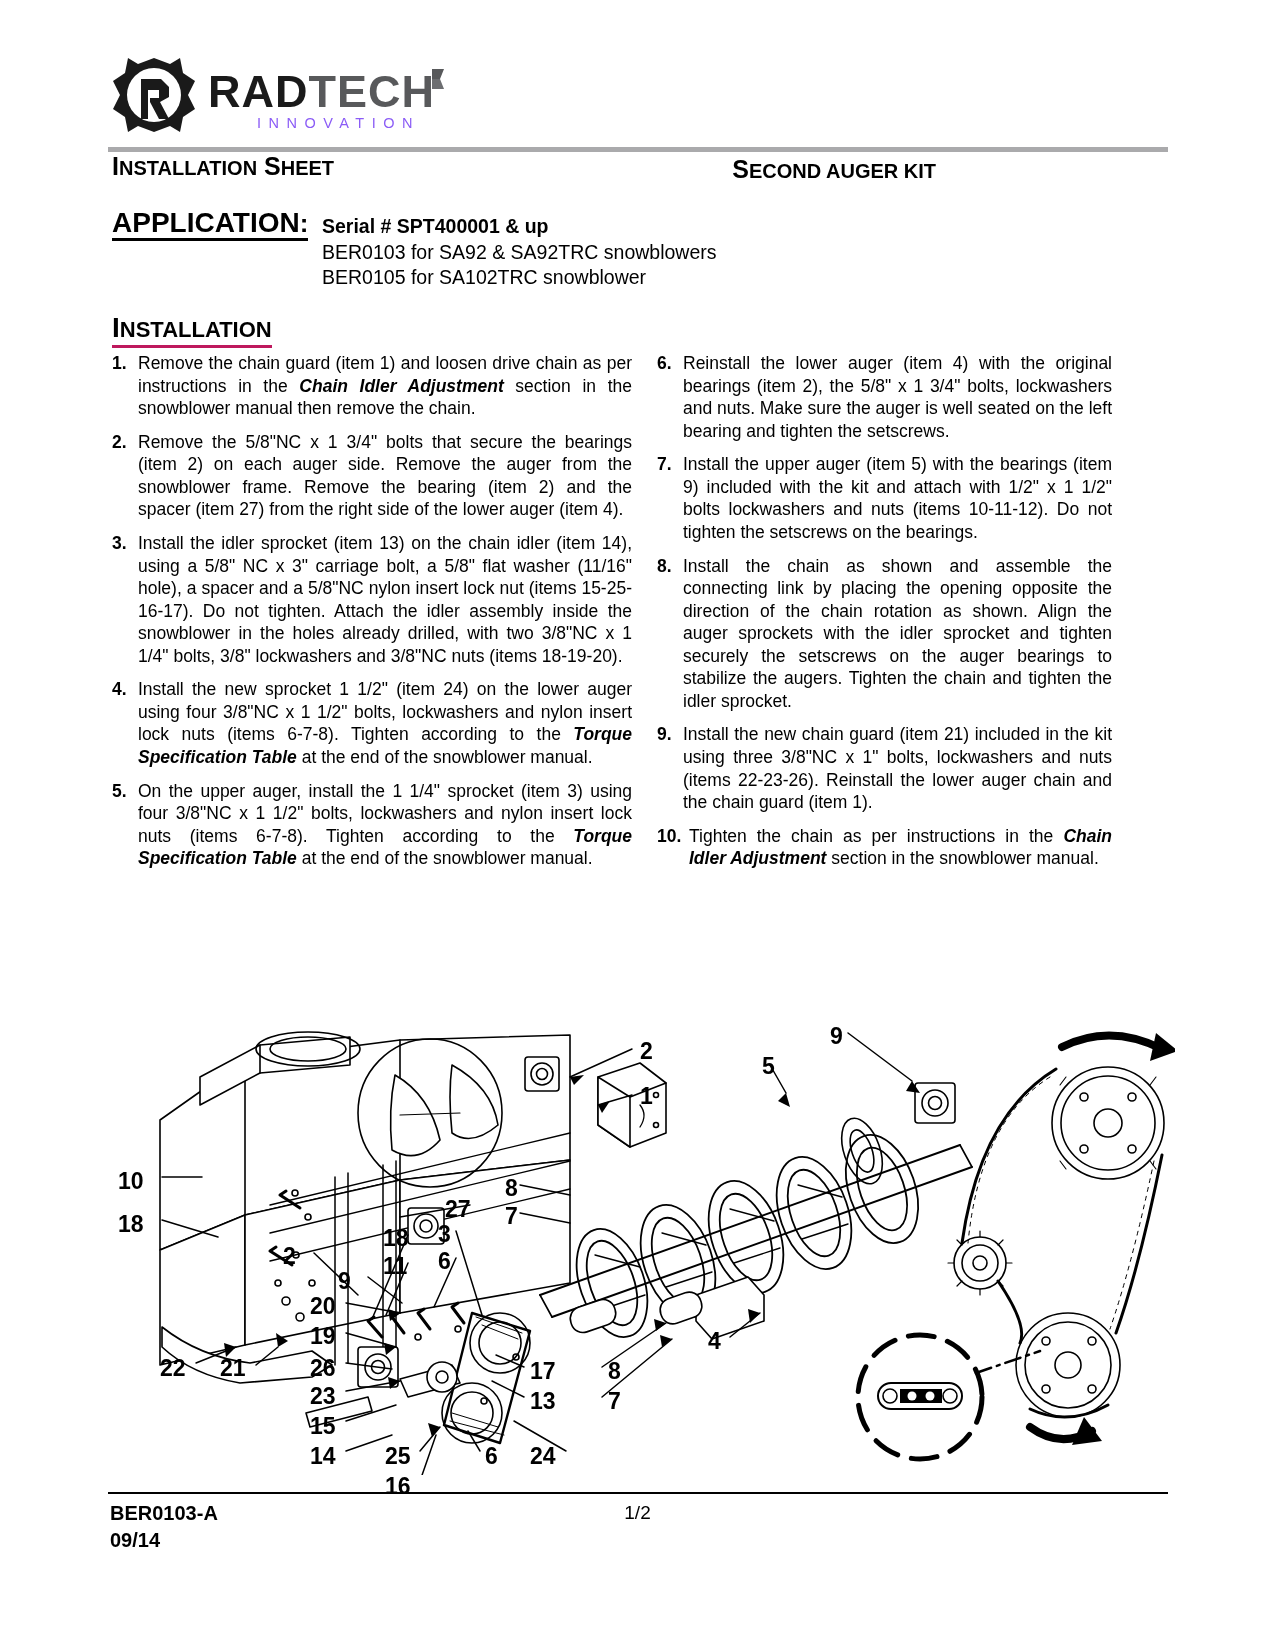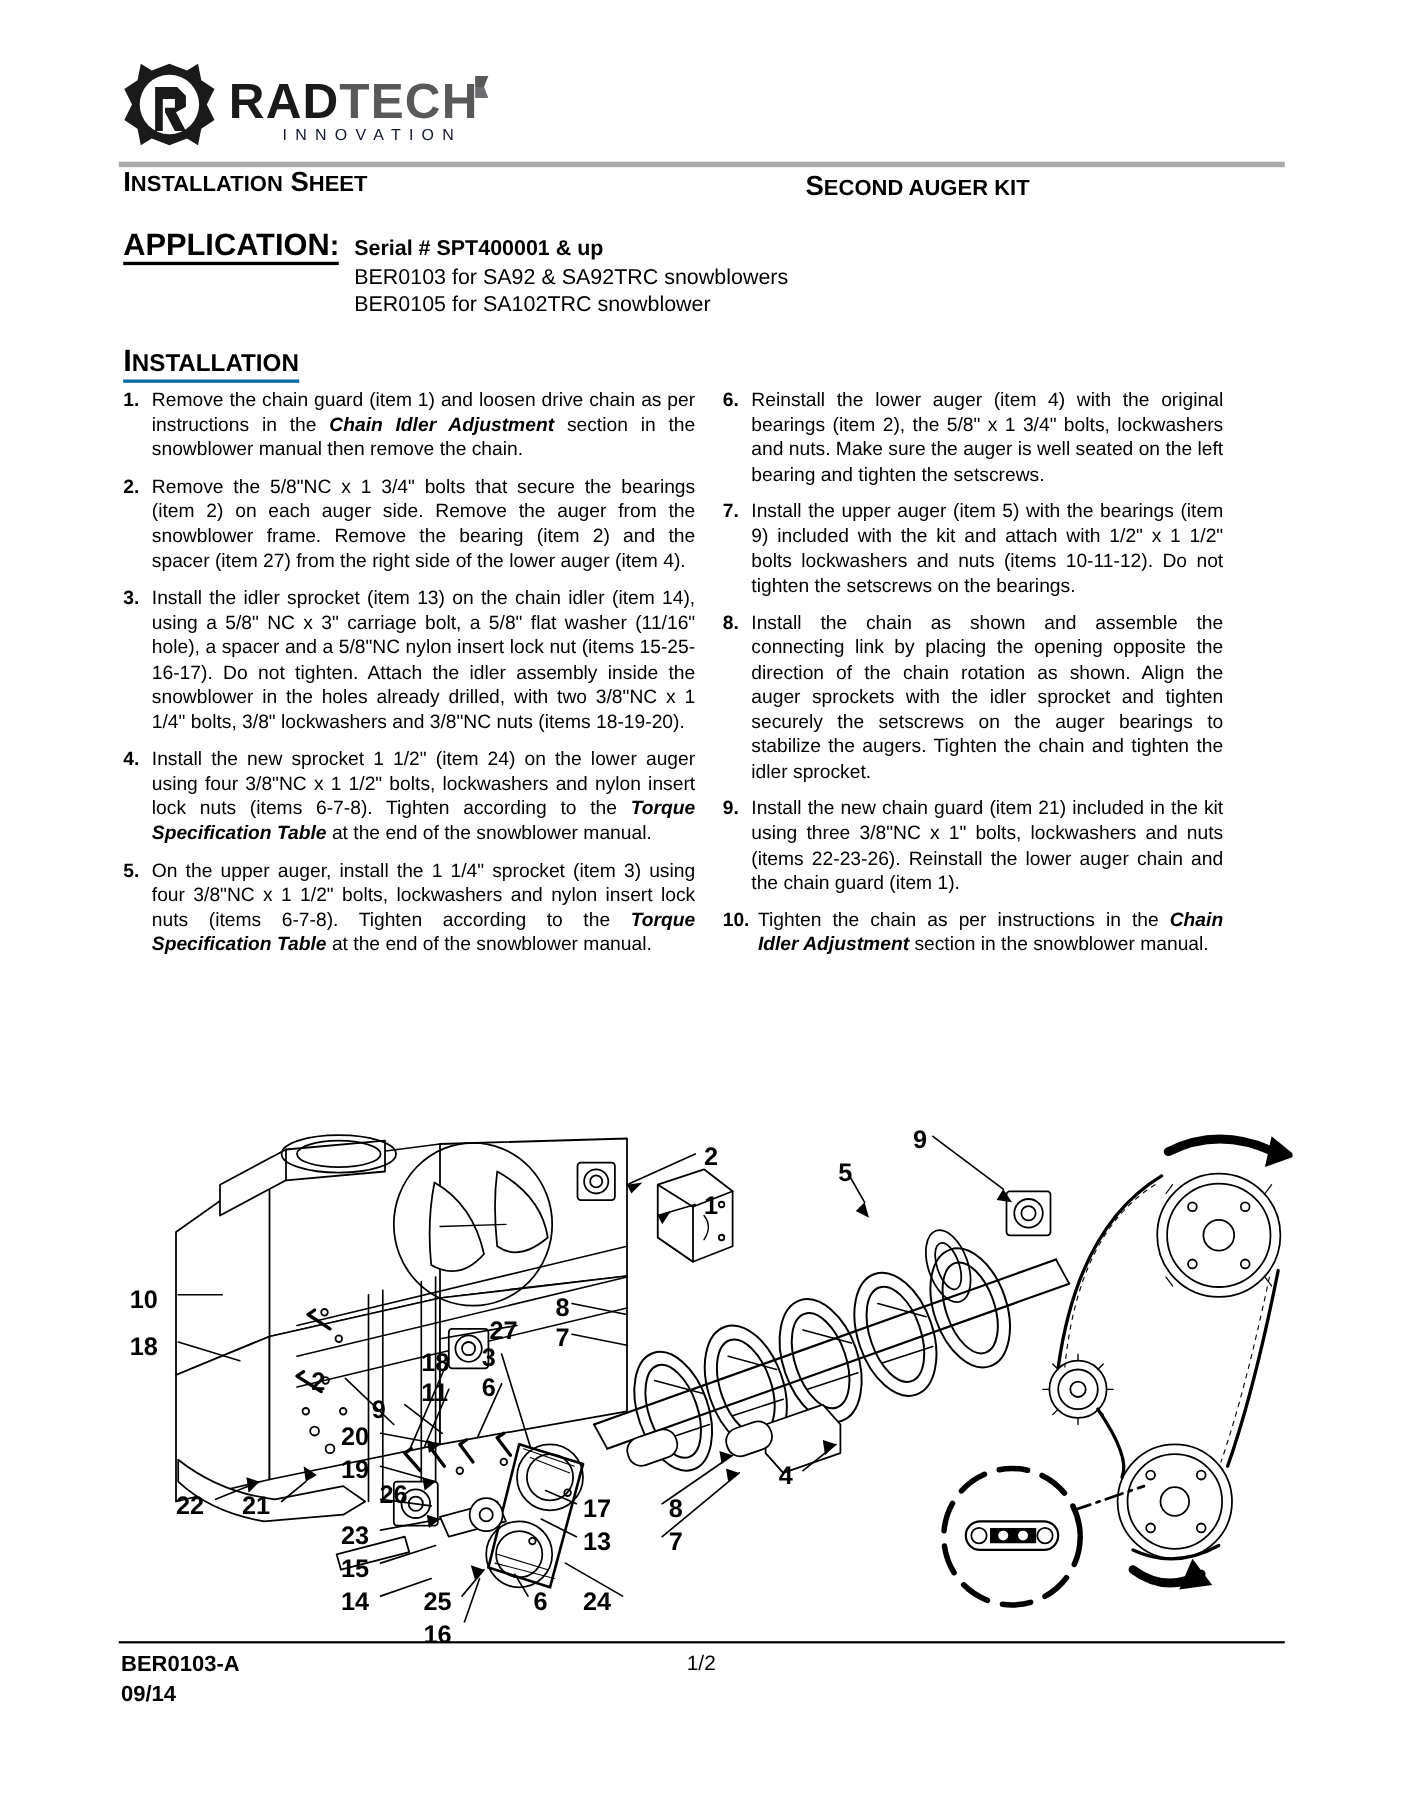--- a/index.html
+++ b/index.html
@@ -14,21 +14,21 @@
   .page{position:relative;width:1275px;height:1650px;}
 
   
   .header{position:absolute;left:0;top:0;width:1041px;height:200px;}
   .logo-wrap{position:absolute;left:110px;top:55px;display:flex;align-items:center;gap:10px;}
   .logo-mark{width:88px;height:88px;position:relative;}
   .logo-text{display:flex;flex-direction:column;justify-content:center;line-height:1;}
   .logo-rad{font-size:45px;font-weight:bold;letter-spacing:1px;display:flex;align-items:baseline;height:46px;}
   .logo-rad .dark{color:#1a1a1a;}
   .logo-rad .mid{color:#58595b;}
-  .logo-innov{font-size:14.5px;letter-spacing:7.5px;color:#0f172a;text-align:right;margin-top:3px;padding-right:26px;}
+  .logo-innov{font-size:14.5px;letter-spacing:7.5px;color:#8b5cf6;text-align:right;margin-top:3px;padding-right:26px;}
 
   .title-main{
     position:absolute;right:105px;top:105px;
     font-size:34px;font-weight:bold;letter-spacing:0px;
     white-space:nowrap;
     text-shadow:2px 2px 0 #b3b3b3;
   }
   .hr-gray{position:absolute;left:108px;top:147px;width:1060px;height:5px;background:#aaaaac;}
   .instruction-sheet{position:absolute;left:112px;top:152px;font-size:25px;font-weight:bold;}
   .instruction-sheet .sc{font-size:20px;}
@@ -43,21 +43,21 @@
   }
   .app-label .sc{font-size:28px;}
   .app-colon{font-size:26px;font-weight:bold;}
   .app-lines{position:absolute;left:210px;top:6px;font-size:19.5px;line-height:1.32;white-space:nowrap;}
   .app-lines .b{font-weight:bold;font-size:19.5px;}
 
   
   .install-label{
     position:absolute;left:112px;top:312px;
     font-size:28px;font-weight:bold;
-    border-bottom:3px solid #0369a1;display:inline-block;padding-bottom:1px;
+    border-bottom:3px solid #be185d;display:inline-block;padding-bottom:1px;
   }
   .install-label .sc{font-size:22px;}
 
   .cols{position:absolute;left:112px;top:352px;width:1000px;}
   .col{position:absolute;top:0;}
   .col-left{left:0;width:520px;}
   .col-right{left:545px;width:455px;}
 
   .step{display:flex;margin-bottom:11px;}
   .step-num{font-weight:bold;font-size:17.5px;min-width:26px;flex:0 0 26px;line-height:1.29;}
@@ -405,21 +405,21 @@
         <div class="callout" style="left: 405px; top: 212px;">8</div>
         <div class="callout" style="left: 405px; top: 240px;">7</div>
         <div class="callout" style="left: 283px; top: 262px;">18</div>
         <div class="callout" style="left: 338px; top: 258px;">3</div>
         <div class="callout" style="left: 183px; top: 280px;">2</div>
         <div class="callout" style="left: 283px; top: 290px;">11</div>
         <div class="callout" style="left: 338px; top: 285px;">6</div>
         <div class="callout" style="left: 238px; top: 305px;">9</div>
         <div class="callout" style="left: 210px; top: 330px;">20</div>
         <div class="callout" style="left: 210px; top: 360px;">19</div>
-        <div class="callout" style="left: 210px; top: 382px; margin-left: 35px;">26</div>
+        <div class="callout" style="left: 210px; top: 392px;">26</div>
         <div class="callout" style="left: 608px; top: 365px;">4</div>
         <div class="callout" style="left: 60px; top: 392px;">22</div>
         <div class="callout" style="left: 120px; top: 392px;">21</div>
         <div class="callout" style="left: 210px; top: 420px;">23</div>
         <div class="callout" style="left: 430px; top: 395px;">17</div>
         <div class="callout" style="left: 508px; top: 395px;">8</div>
         <div class="callout" style="left: 210px; top: 450px;">15</div>
         <div class="callout" style="left: 430px; top: 425px;">13</div>
         <div class="callout" style="left: 508px; top: 425px;">7</div>
         <div class="callout" style="left: 210px; top: 480px;">14</div>

